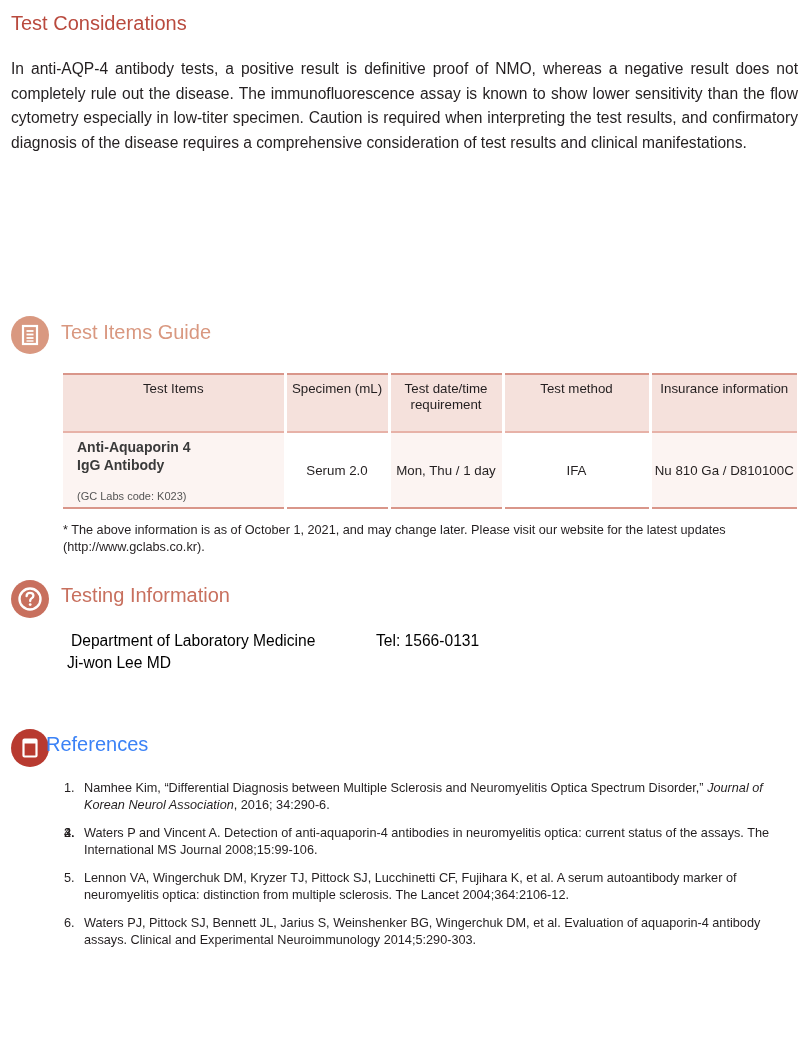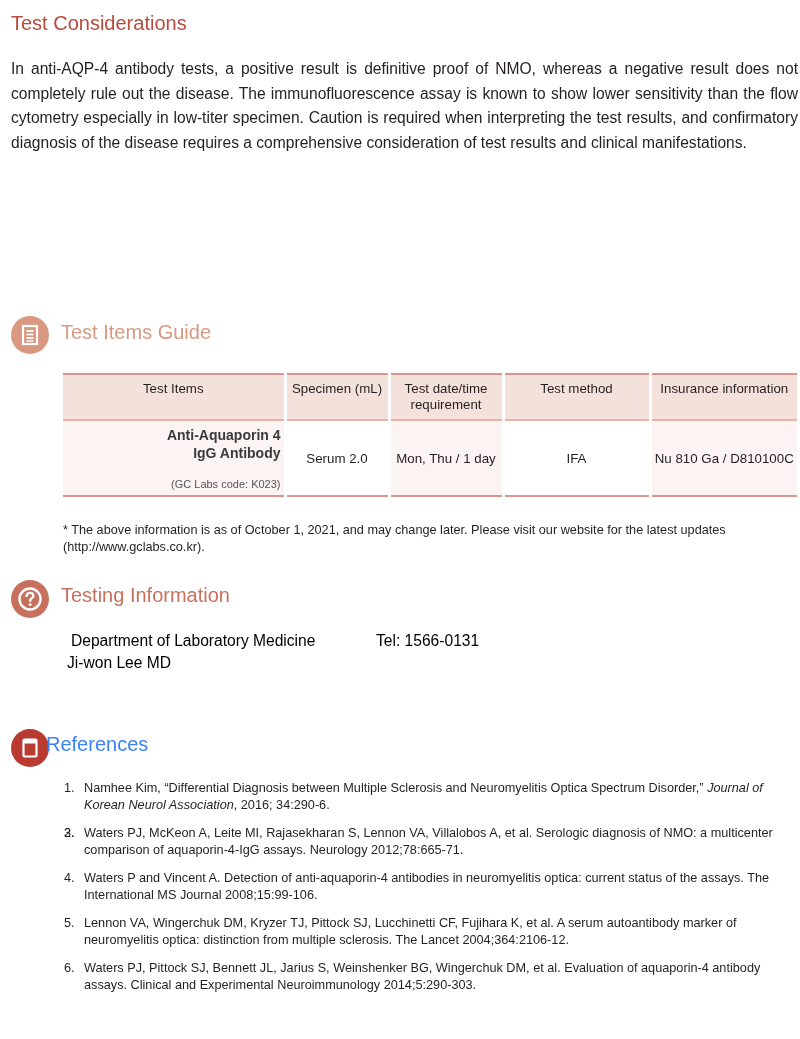--- a/index.html
+++ b/index.html
@@ -13,28 +13,28 @@
 
   .sec-icon { width:38px; height:38px; border-radius:50%; display:flex;
               align-items:center; justify-content:center; }
   .sec-title { font-size:20px; }
 
   .ti-icon { left:11px; top:316px; background:#d99880; }
   .ti-title { left:61px; top:321px; color:#d99880; }
 
   table.guide { position:absolute; left:63px; top:373px; width:734px;
                 border-collapse:collapse; font-size:13.3px; color:#231f20; }
-  table.guide thead th { background:#f5e1dc; font-weight:normal; padding:6px 4px 4px 4px;
+  table.guide thead th { background:#f5e1dc; font-weight:normal; padding:6px 4px 16px 4px;
                 height:34px; vertical-align:top; text-align:center; line-height:16px;
                 border-left:3px solid #ffffff; }
   table.guide thead th:first-child { border-left:none; }
   table.guide thead tr { border-top:2px solid #d9968a; border-bottom:2px solid #e7b2a8; }
   table.guide tbody td { height:74px; text-align:center; vertical-align:middle;
                 border-left:3px solid #ffffff; padding:0 3px; }
-  table.guide tbody td:first-child { border-left:none; text-align:right; padding-left:14px; }
+  table.guide tbody td:first-child { border-left:none; text-align:left; padding-left:14px; }
   table.guide tbody tr { border-bottom:2px solid #d9968a; }
   .cell-tint { background:#fcf4f2; }
   .cell-white { background:#ffffff; }
   .item-name { font-weight:bold; font-size:14px; line-height:18px; color:#3a3a3a; }
   .item-code { font-size:11px; color:#555; margin-top:16px; }
 
   .note { left:63px; top:491px; width:735px; font-size:12.7px; line-height:17px; color:#231f20;margin-top:31px; }
 
   .inf-icon { left:11px; top:580px; background:#c8705e; }
   .inf-title { left:61px; top:584px; color:#c8705e; }
@@ -125,21 +125,20 @@
 <ol class="refs">
   <li>
     <span class="num">1.</span>
     <span>Namhee Kim,  “Differential Diagnosis between Multiple Sclerosis and Neuromyelitis  Optica Spectrum Disorder,” </span><i>Journal of Korean Neurol Association</i><span>, 2016; 34:290-6.</span>
   </li>
   <li>
     <span class="num">2.</span>
   </li>
   <li>
     <span class="num">3.</span>
-    <span>Waters PJ, McKeon A, Leite MI, Rajasekharan S, Lennon VA, Villalobos A, et al. Serologic diagnosis of NMO: a multicenter  comparison of aquaporin-4-IgG assays. Neurology 2012;78:665-71.</span>
   </li>
   <li>
     <span class="num">4.</span>
     <span>Waters P and Vincent A. Detection of anti-aquaporin-4 antibodies in neuromyelitis optica: current status of the assays. The  International MS Journal 2008;15:99-106.</span>
   </li>
   <li>
     <span class="num">5.</span>
     <span>Lennon VA, Wingerchuk DM, Kryzer TJ, Pittock SJ, Lucchinetti CF, Fujihara K, et al. A serum autoantibody marker of  neuromyelitis optica: distinction from multiple sclerosis. The Lancet 2004;364:2106-12.</span>
   </li>
   <li>

